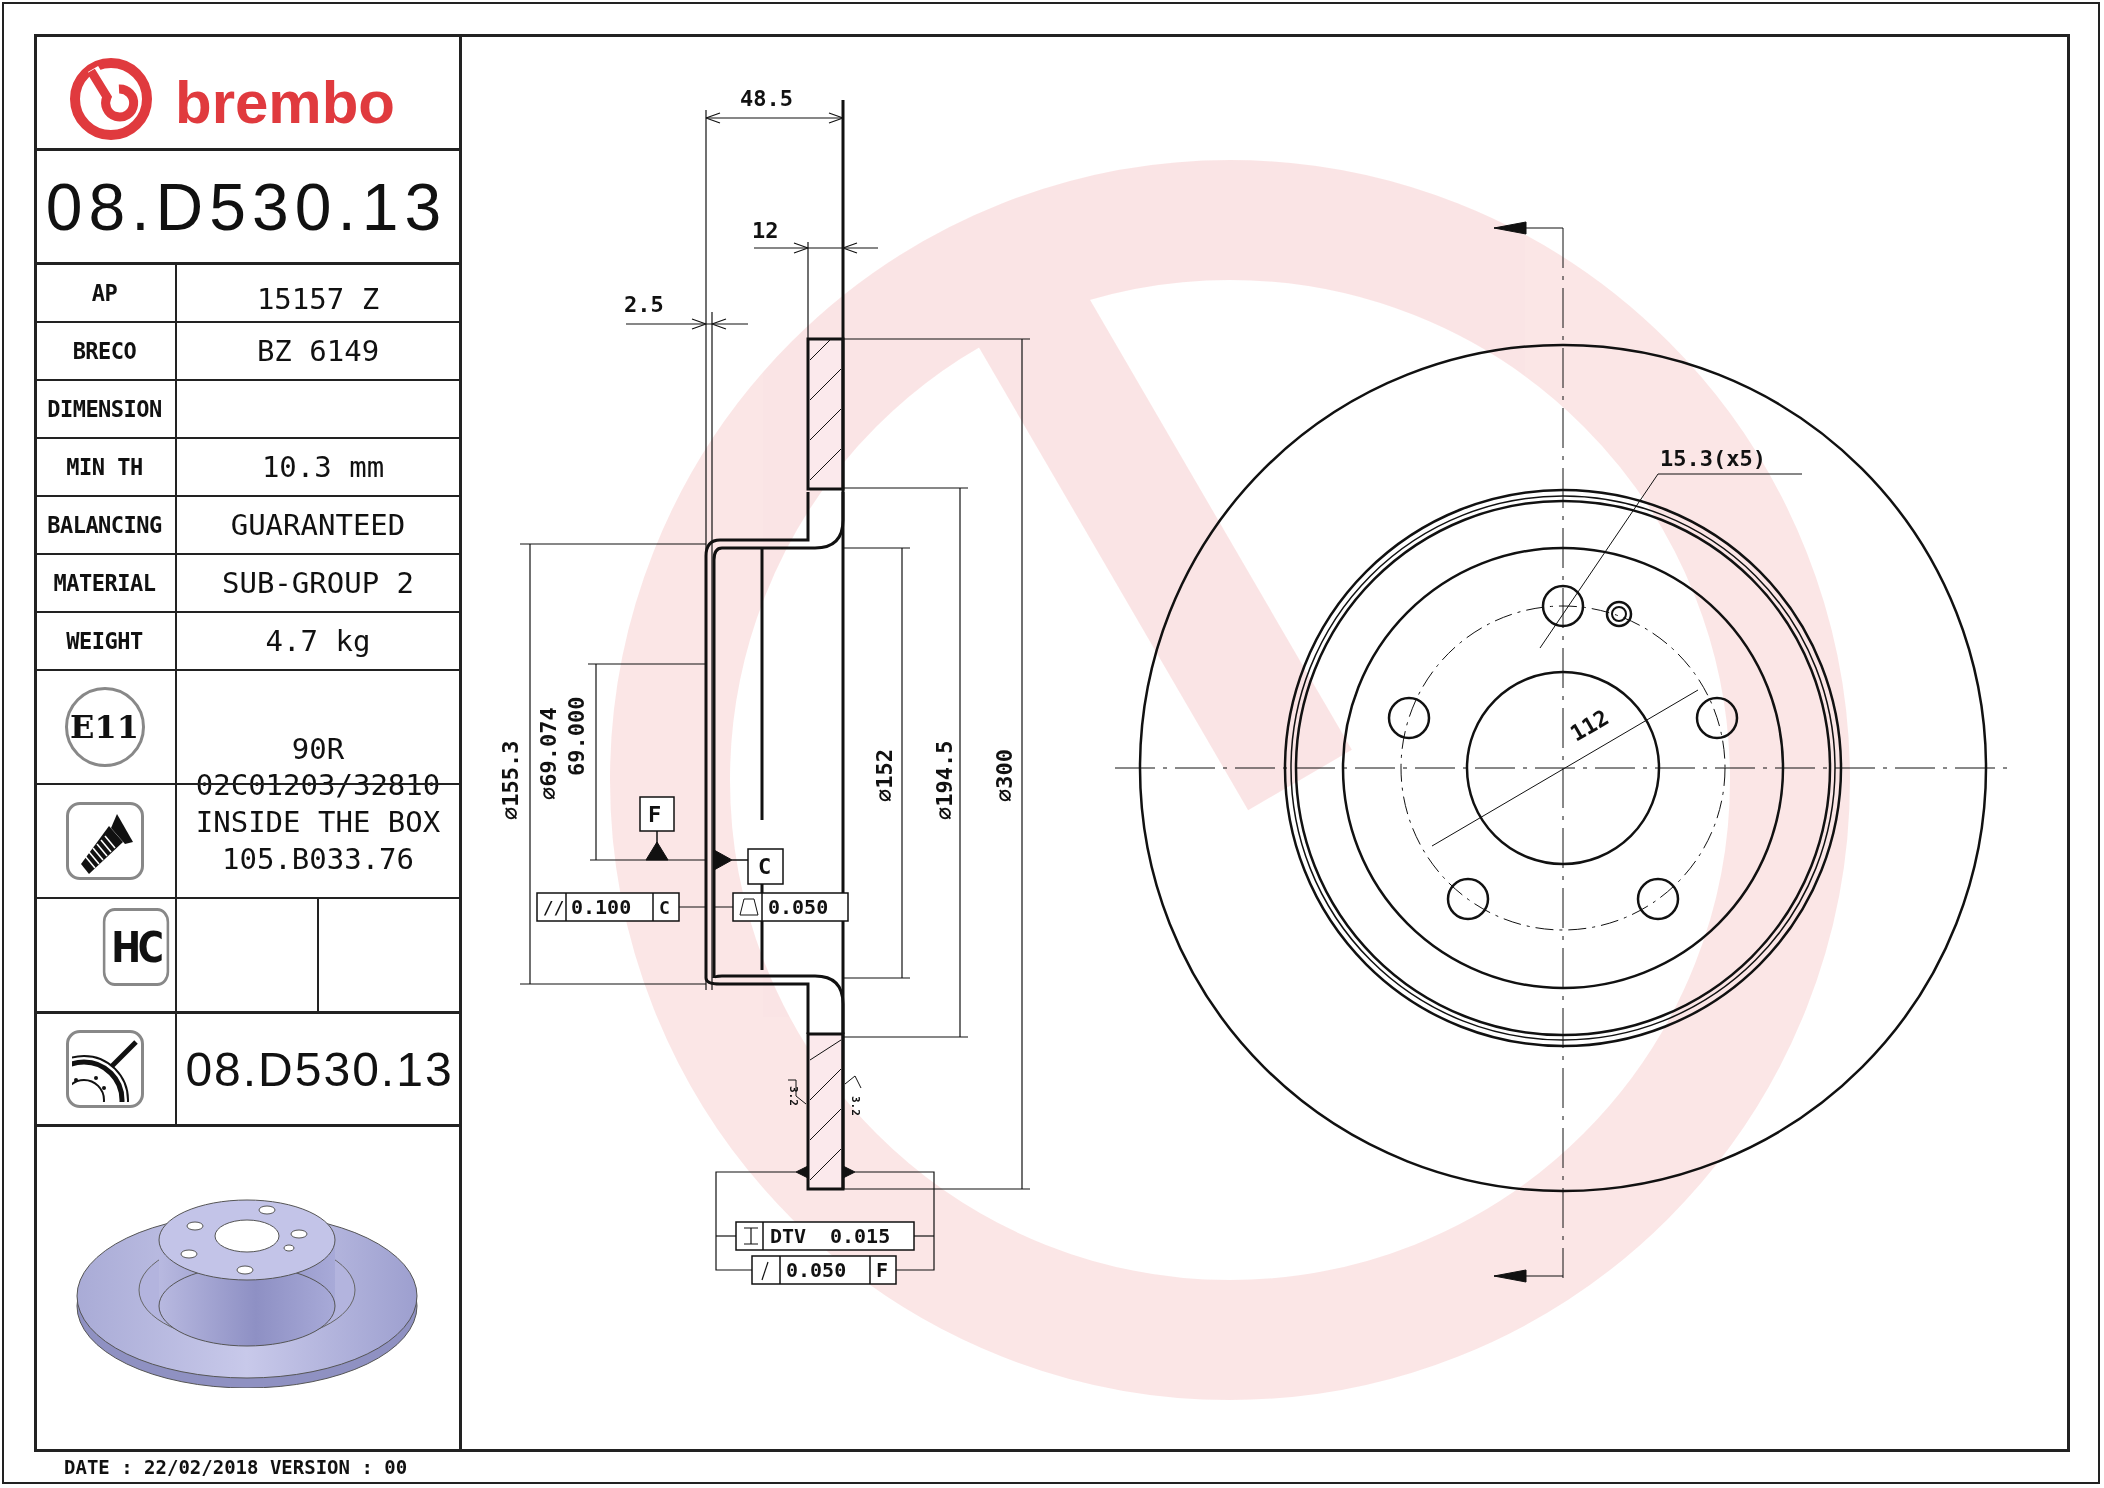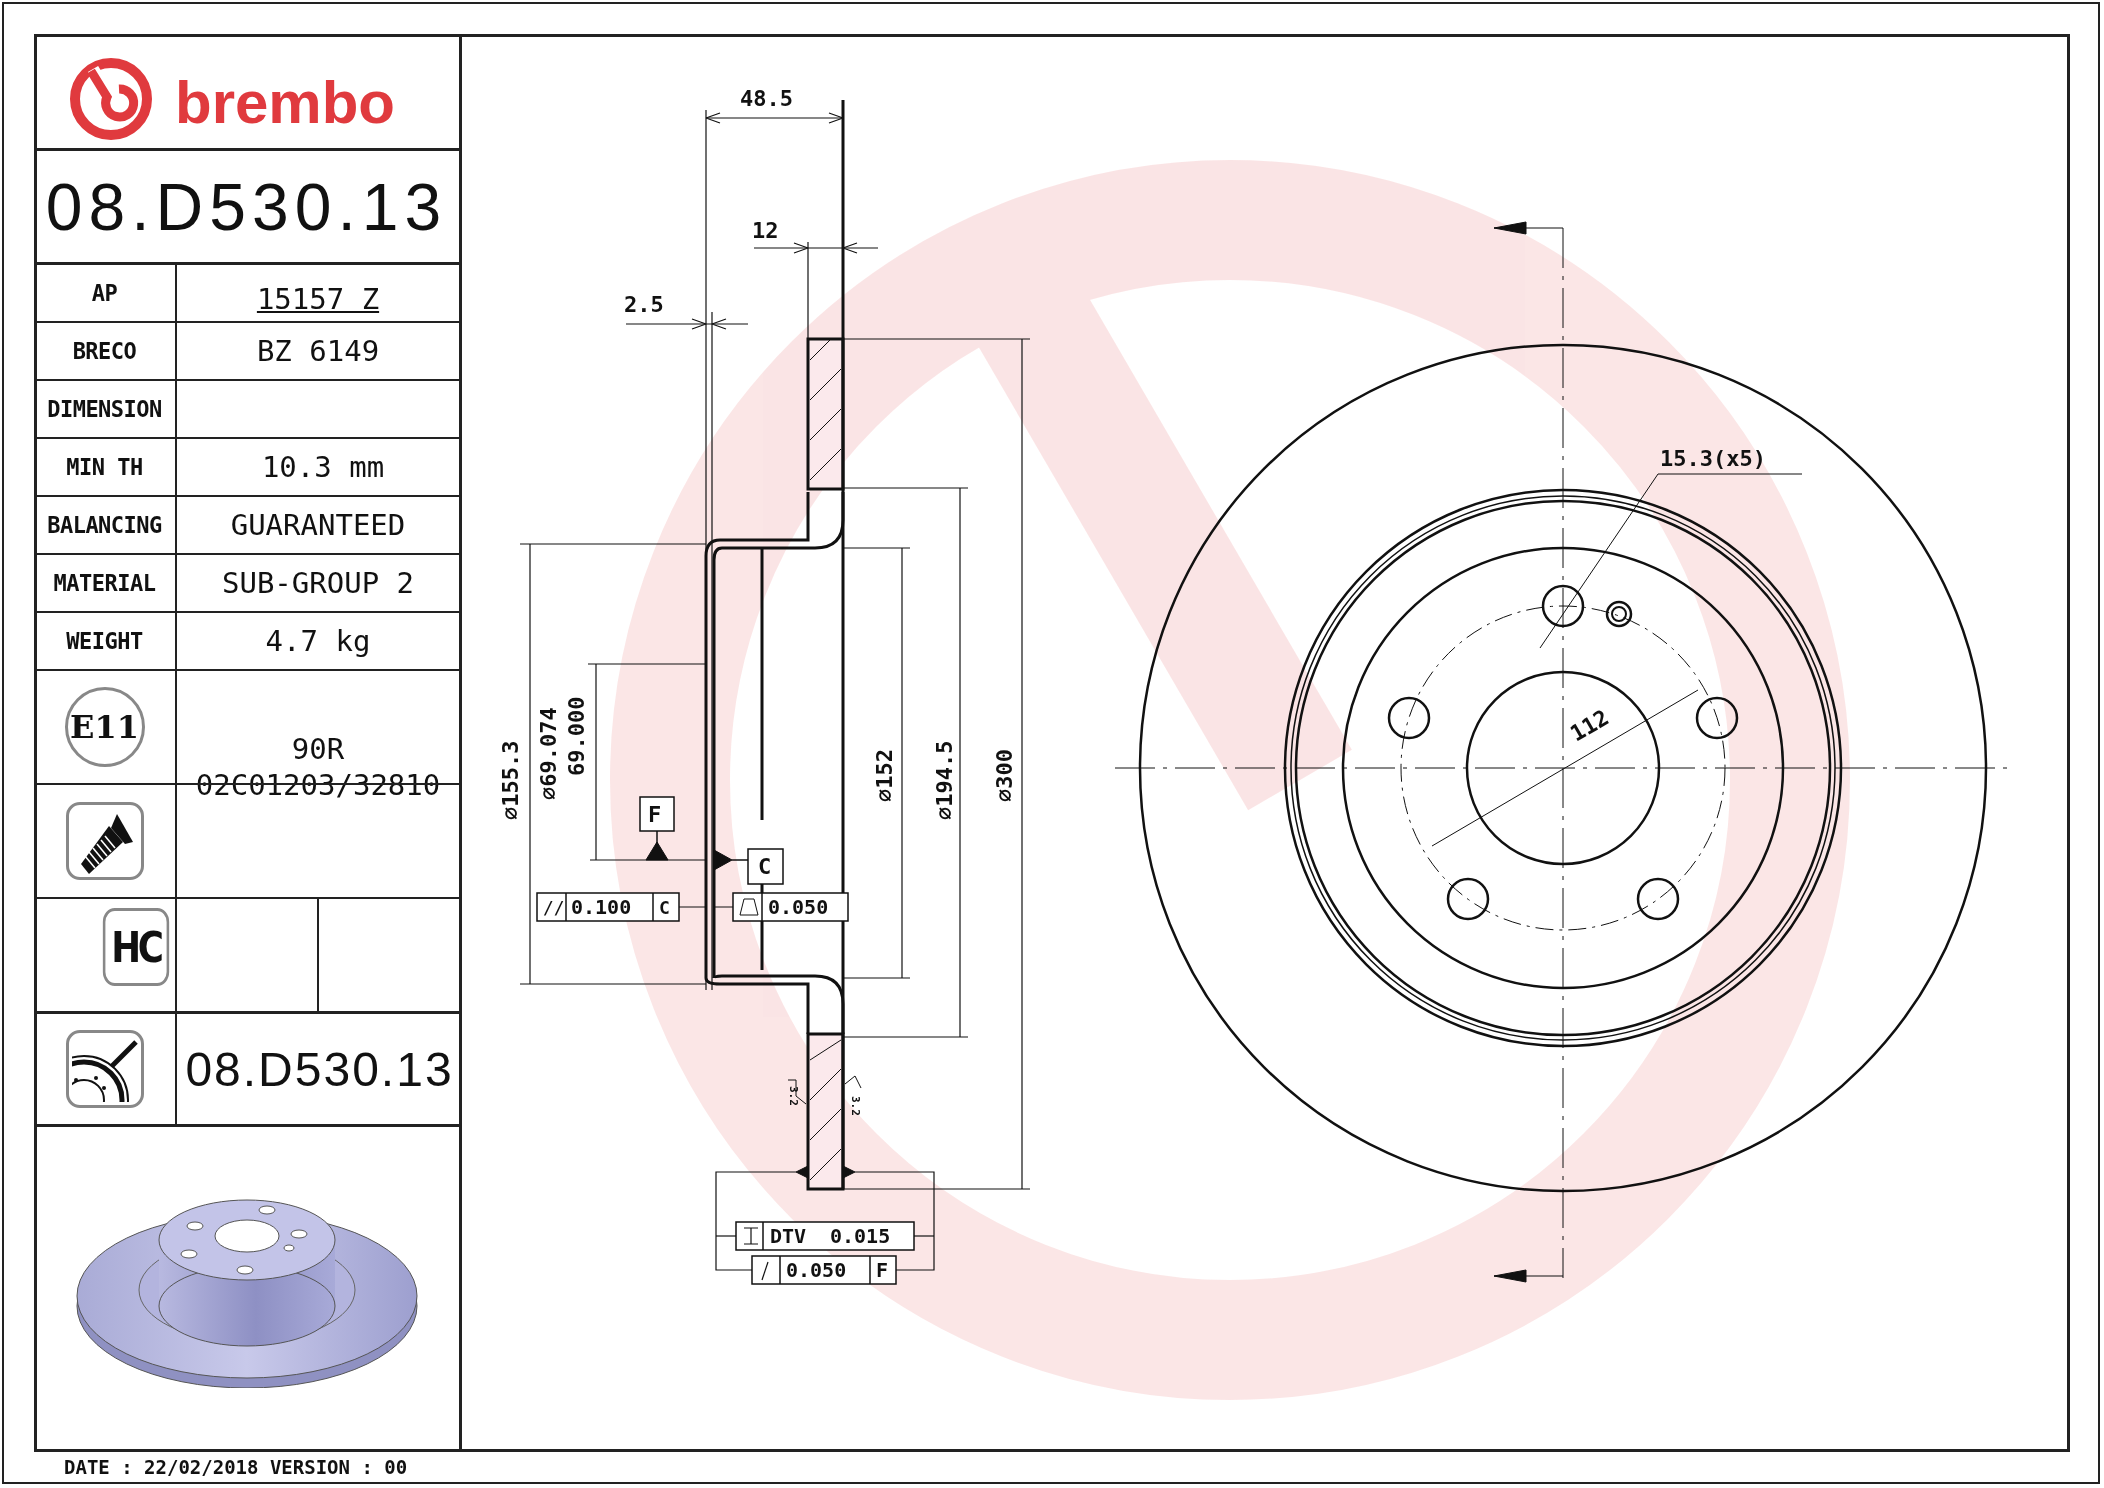--- a/index.html
+++ b/index.html
@@ -35,21 +35,21 @@
       <text x="128" y="82" font-family="Liberation Sans, sans-serif" font-weight="bold" font-size="60" fill="#e03a3e">brembo</text>
     </svg>
   </div>
   <div class="hline" style="top:114px;height:3px;"></div>
 
   <div class="cell big" style="left:0;top:117px;width:425px;height:111px;">08.D530.13</div>
   <div class="hline" style="top:228px;height:3px;"></div>
 
   <div id="specs"></div>
   <div class="cell lbl" style="left:0;top:231px;width:141px;height:56px;">AP</div>
-  <div class="cell val" style="left:143px;top:231px;width:282px;height:68px;text-decoration:underline;">15157 Z</div>
+  <div class="cell val" style="left:143px;top:231px;width:282px;height:68px;">15157 Z</div>
   <div class="hline" style="top:287px;height:2px;"></div>
   <div class="cell lbl" style="left:0;top:289px;width:141px;height:56px;">BRECO</div>
   <div class="cell val" style="left:143px;top:289px;width:282px;height:56px;">BZ 6149</div>
   <div class="hline" style="top:345px;height:2px;"></div>
   <div class="cell lbl" style="left:0;top:347px;width:141px;height:56px;">DIMENSION</div>
   <div class="hline" style="top:403px;height:2px;"></div>
   <div class="cell lbl" style="left:0;top:405px;width:141px;height:56px;">MIN TH</div>
   <div class="cell val" style="left:143px;top:405px;width:292px;height:56px;">10.3 mm</div>
   <div class="hline" style="top:461px;height:2px;"></div>
   <div class="cell lbl" style="left:0;top:463px;width:141px;height:56px;">BALANCING</div>
@@ -79,20 +79,24 @@
         <g stroke="#fff" stroke-width="1.6">
           <line x1="10" y1="48" x2="20" y2="60"></line>
             <line x1="14" y1="44" x2="24" y2="56"></line>
           <line x1="18" y1="40" x2="28" y2="52"></line>
             <line x1="22" y1="36" x2="32" y2="48"></line>
           <line x1="26" y1="32" x2="36" y2="44"></line>
             <line x1="30" y1="28" x2="40" y2="40"></line>
         </g>
       </svg>
     </div>
+  </div>
+  <div class="cell val" style="left:143px;top:751px;width:282px;height:112px;flex-direction:column;line-height:37px;">
+    <span>INSIDE THE BOX</span>
+    <span>105.B033.76</span>
   </div>
   <div class="hline" style="top:863px;height:2px;"></div>
 
   <div class="cell" style="left:0;top:865px;width:141px;height:96px;justify-content:flex-end;">
     <div class="icon-box" style="font-family:'DejaVu Sans',sans-serif;font-weight:bold;font-size:42px;letter-spacing:-4px;transform:scaleX(0.85);">HC</div>
   </div>
   <div class="cell" style="left:143px;top:865px;width:140px;height:112px;"></div>
   <div class="vline" style="left:283px;top:865px;height:112px;"></div>
   <div class="cell" style="left:285px;top:865px;width:140px;height:112px;"></div>
   <div class="hline" style="top:977px;height:3px;"></div>

